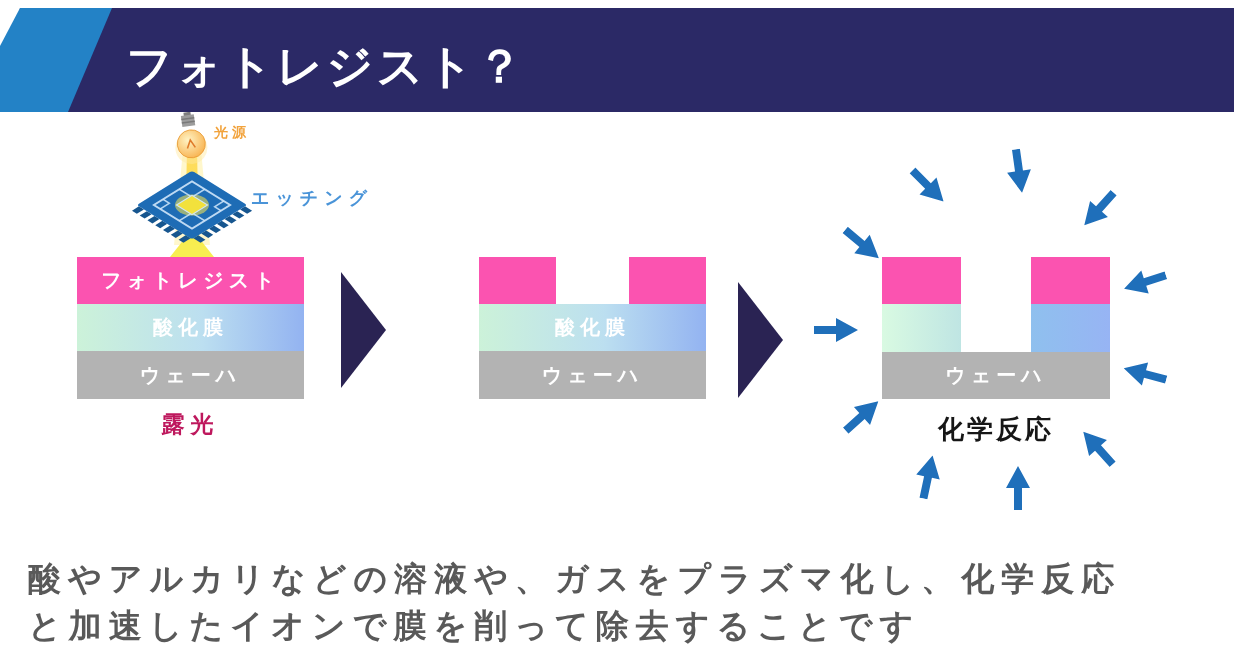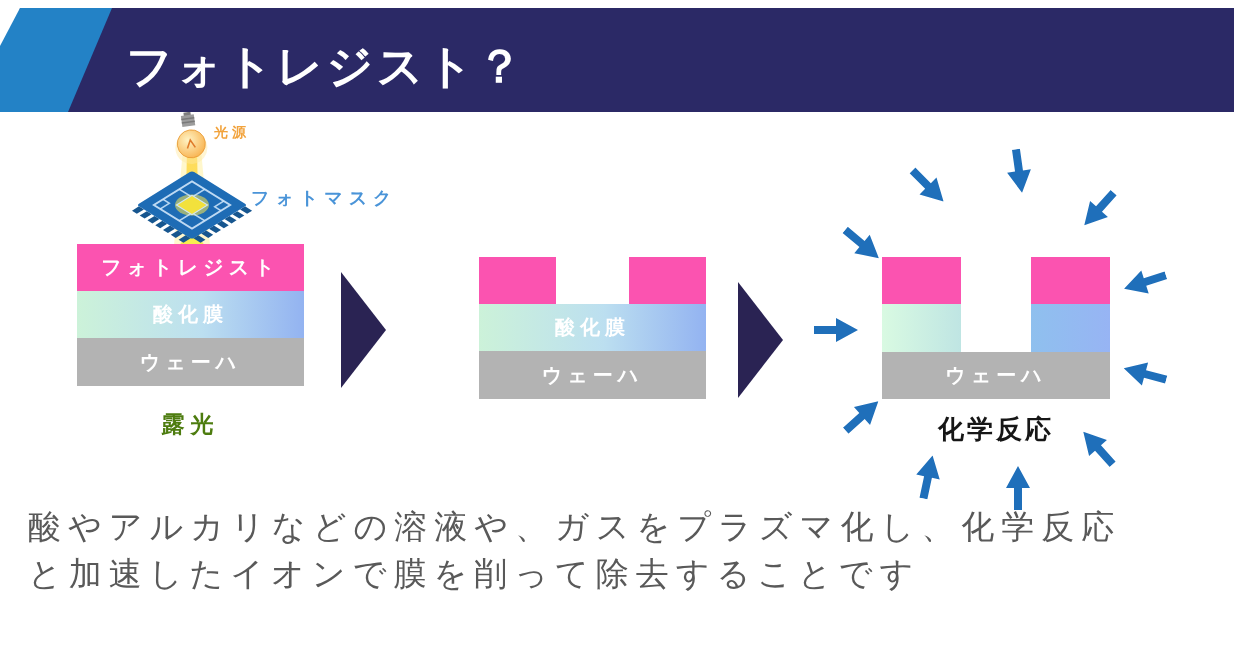--- a/index.html
+++ b/index.html
@@ -19,27 +19,27 @@
   .mask-label{left:251px;top:186px;font-size:18px;font-weight:bold;color:#4a94d8;letter-spacing:6px;}
   
   .stack{position:absolute;}
   .layer{position:absolute;left:0;display:flex;align-items:center;justify-content:center;}
   .layer-label{color:#ffffff;font-weight:bold;font-size:20px;letter-spacing:5px;white-space:nowrap;}
   .resist-full{top:0;height:47px;width:227px;background:#fb53b0;}
   .oxide-grad{background:linear-gradient(90deg,#ccf2d9 0%,#bcdff0 55%,#93b3f1 100%);font-family:Liberation Serif, serif;}
   .wafer{background:#b3b3b3;}
   .pink-block{position:absolute;top:0;height:47px;background:#fb53b0;}
   .caption{
-    position:absolute;text-align:center;font-weight:bold;color:#4d7c0f;
+    position:absolute;text-align:center;font-weight:bold;color:#be185d;
     font-size:23px;letter-spacing:6px;white-space:nowrap;
   }
   .caption-etch{font-size:26px;color:#161616;letter-spacing:3px;}
   
   .description{
-    left:28px;top:503px;font-size:33px;font-weight:normal;color:#595959;
+    left:28px;top:555px;font-size:33px;font-weight:bold;color:#595959;
     letter-spacing:7px;line-height:47px;white-space:nowrap;
   }
   
   .etch-arrow{position:absolute;width:30px;height:44px;}
   .etch-arrow svg{display:block;}
 </style>
 </head>
 <body>
 
 <div class="page">
@@ -99,23 +99,23 @@
           <rect x="19" y="39" width="7" height="10"></rect>
         <rect x="30" y="39" width="7" height="10"></rect>
       </g>
       <rect x="-39" y="-39" width="78" height="78" rx="3" fill="#1e6cb5"></rect>
       <circle cx="0" cy="0" r="17" fill="#ffe94e" opacity="0.55"></circle>
       <rect x="-27" y="-27" width="54" height="54" fill="none" stroke="#cfe6fa" stroke-width="2.5" opacity="0.9"></rect>
       <path d="M-27,-9 H-11 M-9,-27 V-11 M27,9 H11 M9,27 V11 M-27,14 H-18 V27 M27,-14 H18 V-27" fill="none" stroke="#cfe6fa" stroke-width="2" opacity="0.85"></path>
       <rect x="-11" y="-11" width="22" height="22" fill="#f2e13c" stroke="#cfe6fa" stroke-width="1.5"></rect>
     </g>
   </svg>
-  <div class="abs mask-label">フォトマスク</div>
-
-  <div class="stack" style="left:77px;top:244px;width:227px;height:142px">
+  <div class="abs mask-label">エッチング</div>
+
+  <div class="stack" style="left:77px;top:257px;width:227px;height:142px">
     <div class="layer resist-full">
       <span class="layer-label">フォトレジスト</span>
     </div>
     <div class="layer oxide-grad" style="top:47px;height:47px;width:227px">
       <span class="layer-label">酸化膜</span>
     </div>
     <div class="layer wafer" style="top:94px;height:48px;width:227px">
       <span class="layer-label">ウェーハ</span>
     </div>
   </div>

